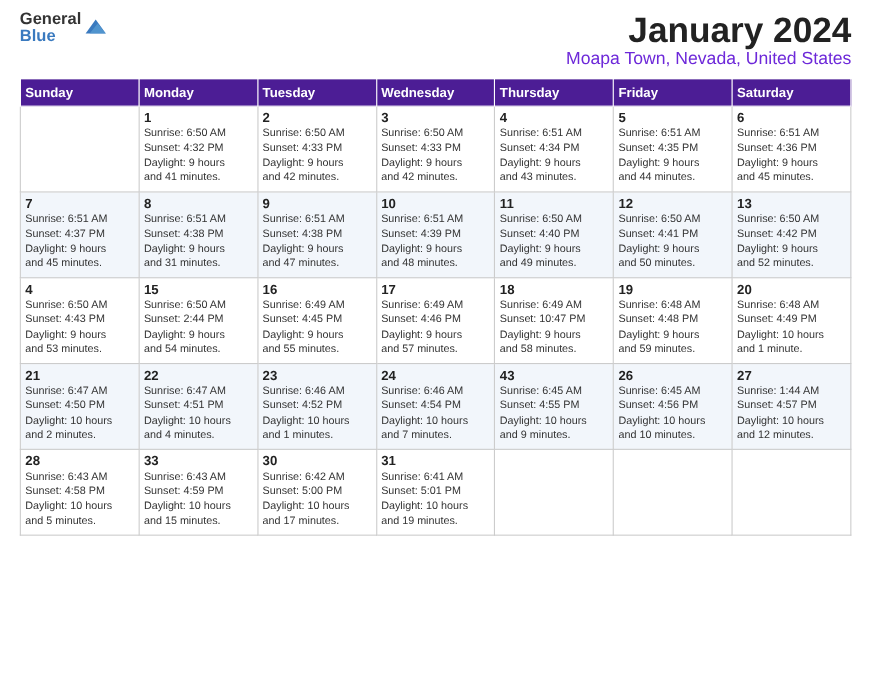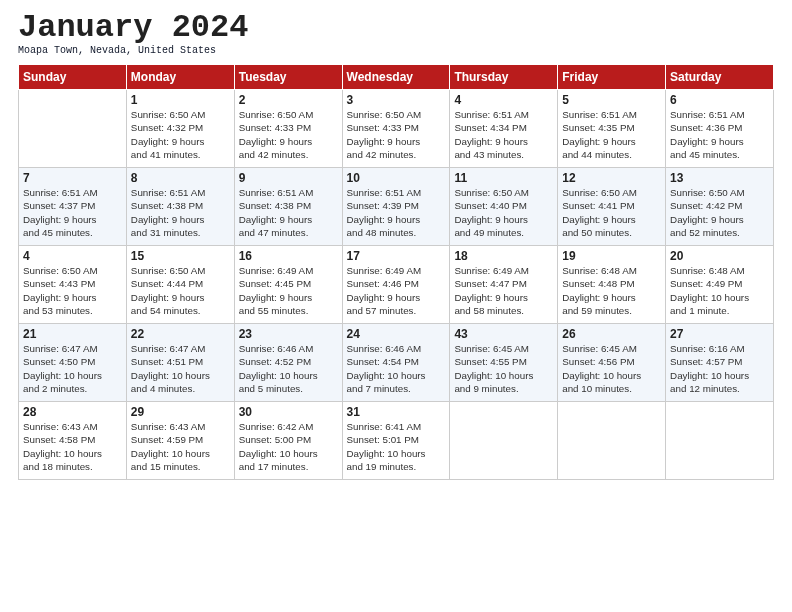--- a/index.html
+++ b/index.html
@@ -40,40 +40,39 @@
       font-size: 15px;
       font-weight: bold;
       color: #3a7abf;
     }
     .logo-icon {
       width: 22px;
       height: 22px;
       margin-left: 2px;
     }
     .title-section {
-      text-align: left;
-      font-family: Liberation Mono, monospace;
+      text-align: right;
     }
     .month-title {
       font-size: 32px;
       font-weight: bold;
       color: #222;
       line-height: 1.1;
     }
     .location {
-      font-size: 10px;
-      color: #0f172a;
+      font-size: 16px;
+      color: #6d28d9;
     }
     .calendar-table {
       width: 100%;
       border-collapse: collapse;
       table-layout: fixed;
     }
     .calendar-table th {
-      background: #b91c1c;
+      background: #4c1d95;
       color: #fff;
       font-size: 12px;
       font-weight: bold;
       padding: 5px 4px;
       text-align: left;
       border: 1px solid #fff;
     }
     .calendar-table td {
       border: 1px solid #ccc;
       vertical-align: top;
@@ -103,20 +102,30 @@
     }
     tr:nth-child(even) td {
       background: #f2f6fb;
     }
   </style>
 </head>
 <body>
 
 <div class="page">
   <div class="header">
+    <div class="logo">
+      <div class="logo-text">
+        <span class="logo-general">General</span>
+        <span class="logo-blue">Blue</span>
+      </div>
+      <svg class="logo-icon" viewBox="0 0 24 24">
+        <polygon points="2,18 12,4 22,18" fill="#3a7abf"></polygon>
+        <polygon points="6,18 14,8 22,18" fill="#5a9fd4" opacity="0.7"></polygon>
+      </svg>
+    </div>
     <div class="title-section">
       <div class="month-title">January 2024</div>
       <div class="location">Moapa Town, Nevada, United States</div>
     </div>
   </div>
 
   <table class="calendar-table">
     <thead>
       <tr>
         <th>Sunday</th>
@@ -186,33 +195,33 @@
             <div class="day-info"><span>Sunrise: 6:50 AM</span><br><span>Sunset: 4:42 PM</span><br><span>Daylight: 9 hours</span><br><span>and 52 minutes.</span></div>
           </td>
         </tr>
         <tr>
           <td>
             <span class="day-number">4</span>
             <div class="day-info"><span>Sunrise: 6:50 AM</span><br><span>Sunset: 4:43 PM</span><br><span>Daylight: 9 hours</span><br><span>and 53 minutes.</span></div>
           </td>
           <td>
             <span class="day-number">15</span>
-            <div class="day-info"><span>Sunrise: 6:50 AM</span><br><span>Sunset: 4:44 PM</span><br><span>Daylight: 9 hours</span><br><span>and 54 minutes.</span></div>
+            <div class="day-info"><span>Sunrise: 6:50 AM</span><br><span>Sunset: 2:44 PM</span><br><span>Daylight: 9 hours</span><br><span>and 54 minutes.</span></div>
           </td>
           <td>
             <span class="day-number">16</span>
             <div class="day-info"><span>Sunrise: 6:49 AM</span><br><span>Sunset: 4:45 PM</span><br><span>Daylight: 9 hours</span><br><span>and 55 minutes.</span></div>
           </td>
           <td>
             <span class="day-number">17</span>
             <div class="day-info"><span>Sunrise: 6:49 AM</span><br><span>Sunset: 4:46 PM</span><br><span>Daylight: 9 hours</span><br><span>and 57 minutes.</span></div>
           </td>
           <td>
             <span class="day-number">18</span>
-            <div class="day-info"><span>Sunrise: 6:49 AM</span><br><span>Sunset: 4:47 PM</span><br><span>Daylight: 9 hours</span><br><span>and 58 minutes.</span></div>
+            <div class="day-info"><span>Sunrise: 6:49 AM</span><br><span>Sunset: 10:47 PM</span><br><span>Daylight: 9 hours</span><br><span>and 58 minutes.</span></div>
           </td>
           <td>
             <span class="day-number">19</span>
             <div class="day-info"><span>Sunrise: 6:48 AM</span><br><span>Sunset: 4:48 PM</span><br><span>Daylight: 9 hours</span><br><span>and 59 minutes.</span></div>
           </td>
           <td>
             <span class="day-number">20</span>
             <div class="day-info"><span>Sunrise: 6:48 AM</span><br><span>Sunset: 4:49 PM</span><br><span>Daylight: 10 hours</span><br><span>and 1 minute.</span></div>
           </td>
         </tr>
@@ -220,46 +229,46 @@
           <td>
             <span class="day-number">21</span>
             <div class="day-info"><span>Sunrise: 6:47 AM</span><br><span>Sunset: 4:50 PM</span><br><span>Daylight: 10 hours</span><br><span>and 2 minutes.</span></div>
           </td>
           <td>
             <span class="day-number">22</span>
             <div class="day-info"><span>Sunrise: 6:47 AM</span><br><span>Sunset: 4:51 PM</span><br><span>Daylight: 10 hours</span><br><span>and 4 minutes.</span></div>
           </td>
           <td>
             <span class="day-number">23</span>
-            <div class="day-info"><span>Sunrise: 6:46 AM</span><br><span>Sunset: 4:52 PM</span><br><span>Daylight: 10 hours</span><br><span>and 5 minutes.</span></div>
+            <div class="day-info"><span>Sunrise: 6:46 AM</span><br><span>Sunset: 4:52 PM</span><br><span>Daylight: 10 hours</span><br><span>and 1 minutes.</span></div>
           </td>
           <td>
             <span class="day-number">24</span>
             <div class="day-info"><span>Sunrise: 6:46 AM</span><br><span>Sunset: 4:54 PM</span><br><span>Daylight: 10 hours</span><br><span>and 7 minutes.</span></div>
           </td>
           <td>
             <span class="day-number">43</span>
             <div class="day-info"><span>Sunrise: 6:45 AM</span><br><span>Sunset: 4:55 PM</span><br><span>Daylight: 10 hours</span><br><span>and 9 minutes.</span></div>
           </td>
           <td>
             <span class="day-number">26</span>
             <div class="day-info"><span>Sunrise: 6:45 AM</span><br><span>Sunset: 4:56 PM</span><br><span>Daylight: 10 hours</span><br><span>and 10 minutes.</span></div>
           </td>
           <td>
             <span class="day-number">27</span>
-            <div class="day-info"><span>Sunrise: 6:16 AM</span><br><span>Sunset: 4:57 PM</span><br><span>Daylight: 10 hours</span><br><span>and 12 minutes.</span></div>
+            <div class="day-info"><span>Sunrise: 1:44 AM</span><br><span>Sunset: 4:57 PM</span><br><span>Daylight: 10 hours</span><br><span>and 12 minutes.</span></div>
           </td>
         </tr>
         <tr>
           <td>
             <span class="day-number">28</span>
-            <div class="day-info"><span>Sunrise: 6:43 AM</span><br><span>Sunset: 4:58 PM</span><br><span>Daylight: 10 hours</span><br><span>and 18 minutes.</span></div>
-          </td>
-          <td>
-            <span class="day-number">29</span>
+            <div class="day-info"><span>Sunrise: 6:43 AM</span><br><span>Sunset: 4:58 PM</span><br><span>Daylight: 10 hours</span><br><span>and 5 minutes.</span></div>
+          </td>
+          <td>
+            <span class="day-number">33</span>
             <div class="day-info"><span>Sunrise: 6:43 AM</span><br><span>Sunset: 4:59 PM</span><br><span>Daylight: 10 hours</span><br><span>and 15 minutes.</span></div>
           </td>
           <td>
             <span class="day-number">30</span>
             <div class="day-info"><span>Sunrise: 6:42 AM</span><br><span>Sunset: 5:00 PM</span><br><span>Daylight: 10 hours</span><br><span>and 17 minutes.</span></div>
           </td>
           <td>
             <span class="day-number">31</span>
             <div class="day-info"><span>Sunrise: 6:41 AM</span><br><span>Sunset: 5:01 PM</span><br><span>Daylight: 10 hours</span><br><span>and 19 minutes.</span></div>
           </td>

